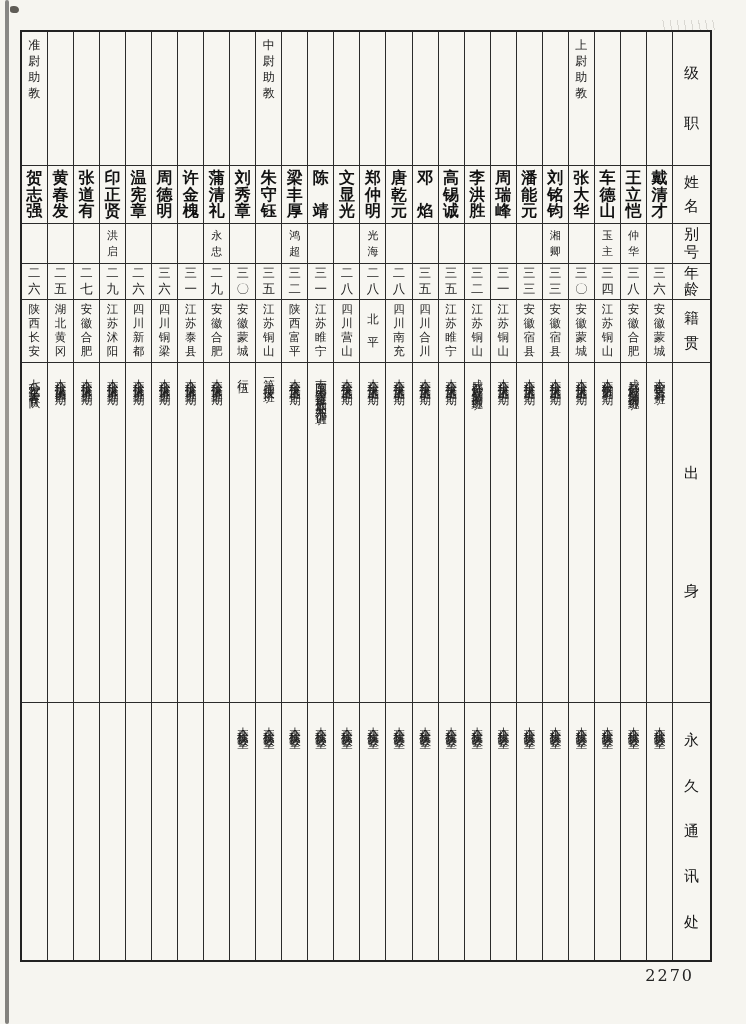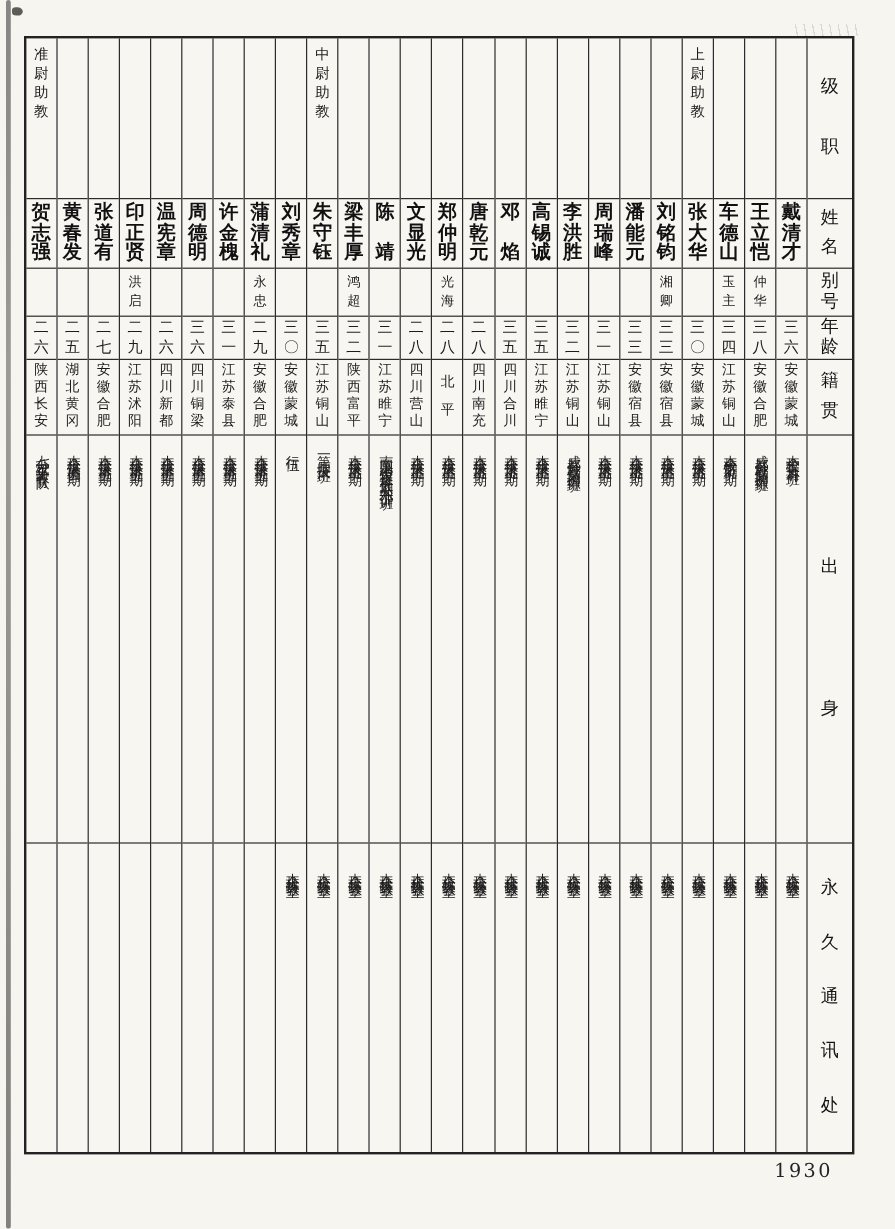--- a/index.html
+++ b/index.html
@@ -686,14 +686,14 @@
           <span>陕</span>
           <span>西</span>
           <span>长</span>
           <span>安</span>
         </div>
     <div class="cell r-origin origin-cell v-cell">七分校军士教育队</div>
     <div class="cell r-contact contact-cell v-cell"></div>
   </div>
 </div>
 
-  <div class="pageno">1930</div>
+  <div class="pageno">2270</div>
 </div>
 
 </body></html>

